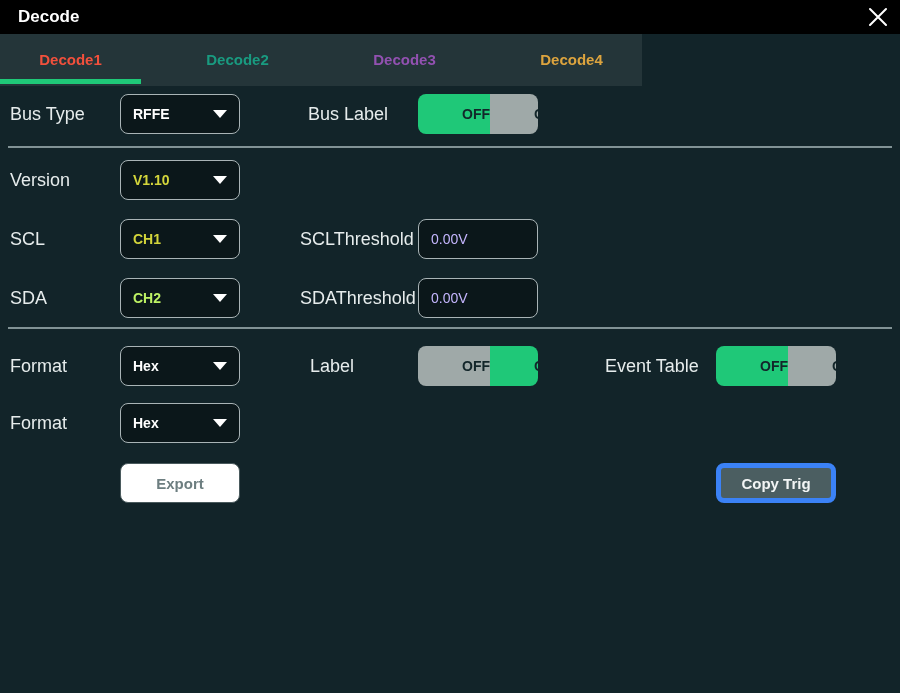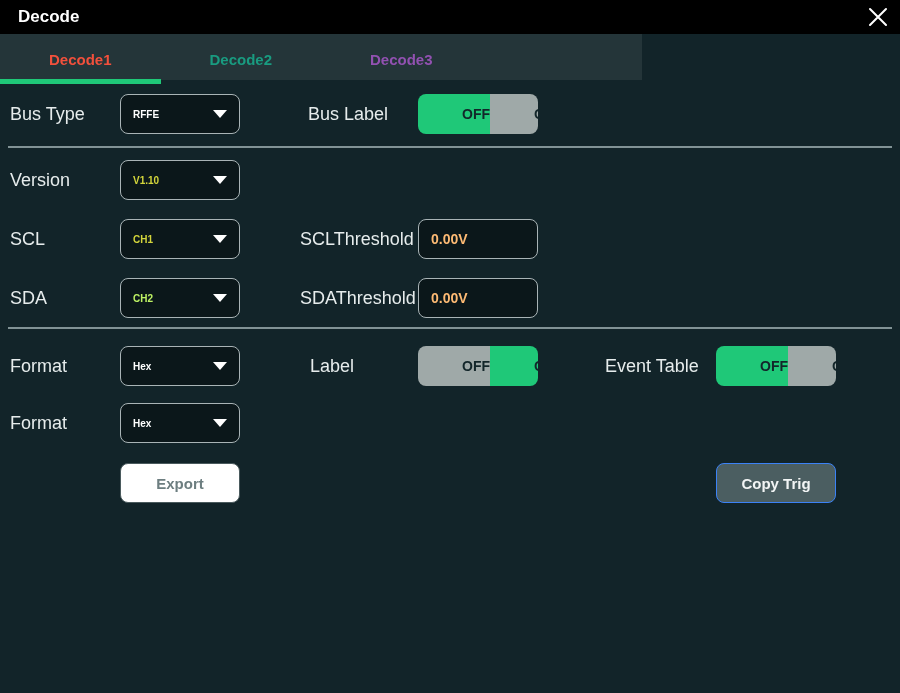--- a/index.html
+++ b/index.html
@@ -7,54 +7,54 @@
   .dialog{position:relative;width:900px;height:693px;background:#122429;}
 
   
   .titlebar{position:absolute;top:0;left:0;width:900px;height:34px;background:#000000;}
   .title{position:absolute;left:18px;top:0;line-height:34px;color:#ffffff;
     font-size:17px;font-weight:bold;}
   .close-btn{position:absolute;right:8px;top:3px;width:28px;height:28px;
     display:flex;align-items:center;justify-content:center;cursor:pointer;}
 
   
-  .tabstrip{position:absolute;top:34px;left:0;width:642px;height:46px;
-    background:#243539;display:flex;}
+  .tabstrip{position:absolute;top:34px;left:0;width:642px;height:52px;
+    background:#243539;display:flex;gap:26px;}
   .tab{position:relative;width:160.5px;height:50px;display:flex;
     align-items:center;justify-content:center;cursor:pointer;}
   .tab-label{font-size:15px;font-weight:bold;}
   .tab-underline{position:absolute;left:0;bottom:0;width:100%;height:5px;}
 
   
   .lbl{position:absolute;height:40px;line-height:40px;color:#e6ecec;font-size:18px;}
   .dropdown{position:absolute;width:120px;height:40px;box-sizing:border-box;
     background:#0b171a;border:1px solid #a9b4b6;border-radius:8px;
     display:flex;align-items:center;justify-content:space-between;
     padding:0 12px;cursor:pointer;}
-  .dd-value{font-size:10px;color:#ffffff;font-weight:bold;}
+  .dd-value{font-size:14px;color:#ffffff;font-weight:bold;}
   .dd-chevron{width:0;height:0;border-left:7px solid transparent;
     border-right:7px solid transparent;border-top:8px solid #ffffff;}
   .field{position:absolute;width:120px;height:40px;box-sizing:border-box;
     background:#0b171a;border:1px solid #a9b4b6;border-radius:8px;
-    color:#fdba74;font-size:14px;padding:0 12px;outline:none;
-    font-family:"Liberation Sans",sans-serif;font-weight:bold;}
+    color:#c4b5fd;font-size:14px;padding:0 12px;outline:none;
+    font-family:"Liberation Sans",sans-serif;}
   .toggle{position:absolute;width:120px;height:40px;border-radius:8px;
     overflow:hidden;display:flex;}
   .toggle-half{width:60px;height:40px;display:flex;align-items:center;
     justify-content:center;font-size:14px;font-weight:bold;color:#13262a;
     cursor:pointer;padding-left:44px;}
   .divider{position:absolute;left:8px;right:8px;height:0;
     border-top:2px solid #95a6a8;opacity:.85;}
 
   .btn{position:absolute;width:120px;height:40px;box-sizing:border-box;
     border-radius:8px;display:flex;align-items:center;justify-content:center;
     font-size:15px;font-weight:bold;cursor:pointer;}
   .btn-disabled{background:#ffffff;border:1px solid #4a5a5d;color:#6d7e80;
     cursor:default;}
-  .btn-normal{background:#4b5e61;border:1px solid #3b82f6;color:#f2f5f5;}
+  .btn-normal{background:#4b5e61;border:5px solid #3b82f6;color:#f2f5f5;}
 </style>
 </head>
 <body>
 
 <div class="dialog">
 
   <div class="titlebar">
     <span class="title">Decode</span>
     <span class="close-btn">
       <svg width="22" height="22" viewBox="0 0 22 22">
@@ -66,20 +66,23 @@
   <div class="tabstrip">
     <div class="tab">
       <span class="tab-label" style="color: rgb(242, 80, 60);">Decode1</span>
       <span class="tab-underline" style="background: rgb(31, 200, 120);"></span>
     </div>
     <div class="tab">
       <span class="tab-label" style="color: rgb(25, 155, 128);">Decode2</span>
     </div>
     <div class="tab">
       <span class="tab-label" style="color: rgb(146, 81, 177);">Decode3</span>
+    </div>
+    <div class="tab">
+      <span class="tab-label" style="color: rgb(221, 164, 62);">Decode4</span>
     </div>
   </div>
 
   <span class="lbl" style="left:10px;top:94px;">Bus Type</span>
   <div class="dropdown" style="left:120px;top:94px;">
     <span class="dd-value" style="color: rgb(255, 255, 255);">RFFE</span>
     <span class="dd-chevron"></span>
   </div>
   <span class="lbl" style="left:308px;top:94px;">Bus Label</span>
   <div class="toggle" style="left:418px;top:94px;">

